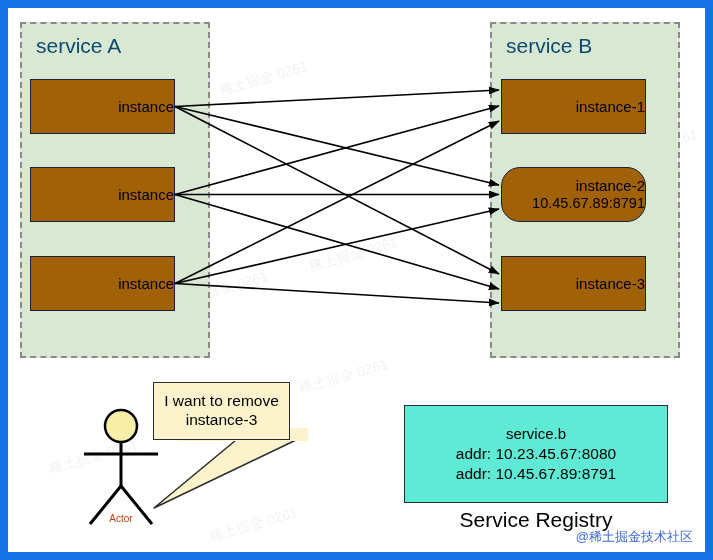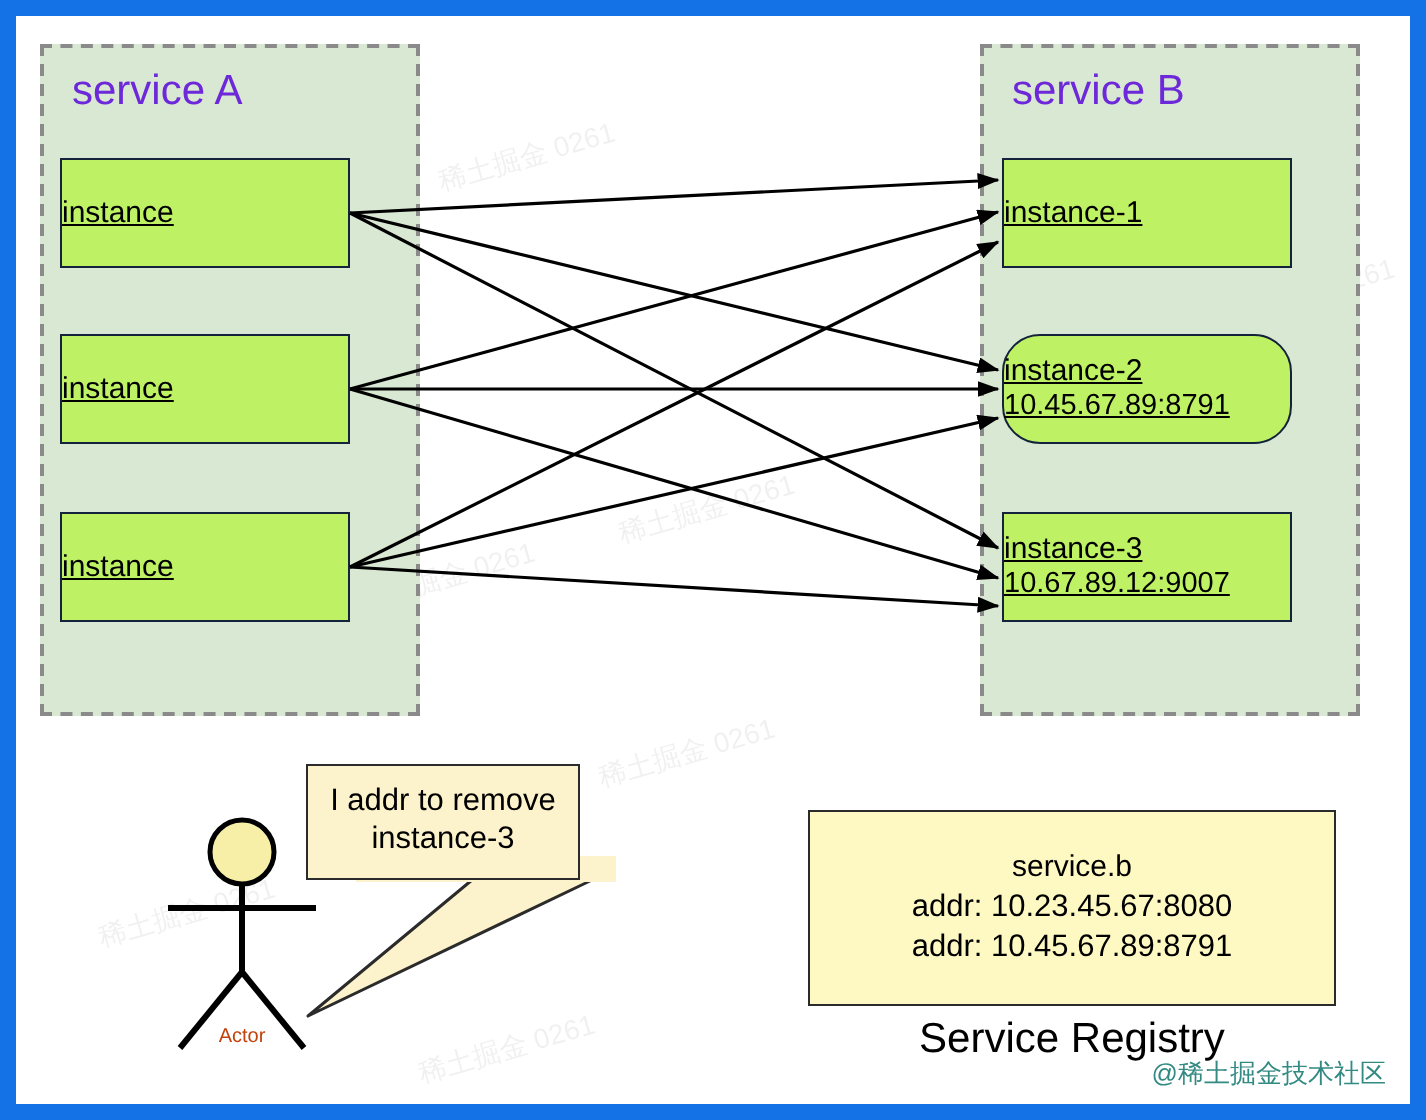--- a/index.html
+++ b/index.html
@@ -34,37 +34,36 @@
     border: 2px dashed #8a8a8a;
     box-sizing: border-box;
   }
   #service-a-region { left: 12px;  top: 14px; width: 190px; height: 336px; }
   #service-b-region { left: 482px; top: 14px; width: 190px; height: 336px; }
   .region-title {
     position: absolute;
     left: 14px;
     top: 10px;
     font-size: 21px;
-    color: #6d28d9;
+    color: #0c4a6e;
     white-space: nowrap;
   }
   
   .instance-box {
     position: absolute;
     width: 145px;
     height: 55px;
-    background: #bef264;
+    background: #a16207;
     border: 1.5px solid #14233b;
     box-sizing: border-box;
     display: flex;
     flex-direction: column;
-    align-items: flex-start;
+    align-items: flex-end;
     justify-content: center;
     line-height: 1.16;
-    text-decoration: underline;
   }
   .instance-box .ln {
     font-size: 15px;
     color: #000;
     white-space: nowrap;
   }
   .instance-box .ln.addr { font-size: 14.5px; }
   #a-box-0 { left: 22px; top: 71px; }
   #a-box-1 { left: 22px; top: 159px; }
   #a-box-2 { left: 22px; top: 248px; }
@@ -125,21 +124,21 @@
     color: #000;
     white-space: nowrap;
   }
   
   #registry-box {
     position: absolute;
     left: 396px;
     top: 397px;
     width: 264px;
     height: 98px;
-    background: #fef9c3;
+    background: #5eead4;
     border: 1.5px solid #2b2b2b;
     box-sizing: border-box;
     display: flex;
     flex-direction: column;
     align-items: center;
     justify-content: center;
     line-height: 1.3;
   }
   #registry-box .reg-title { font-size: 15px; color: #000; }
   #registry-box .reg-addr  { font-size: 15.5px; color: #000; white-space: nowrap; }
@@ -166,21 +165,21 @@
     font-size: 14px;
     white-space: nowrap;
     transform: rotate(-16deg);
     user-select: none;
   }
   #brand-watermark {
     position: absolute;
     right: 12px;
     bottom: 6px;
     font-size: 13px;
-    color: #0f766e;
+    color: #1d4ed8;
     opacity: 0.85;
     white-space: nowrap;
   }
 </style>
 </head>
 <body>
 
 <div id="page">
   <div id="canvas">
 
@@ -216,21 +215,20 @@
 
     <div id="b-box-0" class="instance-box">
       <span class="ln">instance-1</span>
     </div>
     <div id="b-box-1" class="instance-box">
       <span class="ln">instance-2</span>
       <span class="ln addr">10.45.67.89:8791</span>
     </div>
     <div id="b-box-2" class="instance-box">
       <span class="ln">instance-3</span>
-      <span class="ln addr">10.67.89.12:9007</span>
     </div>
 
     <svg id="arrow-layer" viewBox="0 0 697 544" xmlns="http://www.w3.org/2000/svg">
       <defs>
         <marker id="ah" markerWidth="11" markerHeight="8" refX="10.2" refY="4" orient="auto" markerUnits="userSpaceOnUse">
           <path d="M0,0 L11,4 L0,8 Z" fill="#000000"></path>
         </marker>
       </defs>
       <g stroke="#000000" stroke-width="1.6" fill="none" marker-end="url(#ah)">
 
@@ -258,21 +256,21 @@
       </g>
     </svg>
     <div id="actor-label">Actor</div>
 
     <svg id="speech-tail" viewBox="0 0 160 92" xmlns="http://www.w3.org/2000/svg">
       <path d="M88,12 L148,12 L6,80 Z" fill="#fcf3cc" stroke="#2b2b2b" stroke-width="1.5" stroke-linejoin="round"></path>
       <rect x="30" y="0" width="132" height="13" fill="#fcf3cc" stroke="none"></rect>
     </svg>
 
     <div id="speech-bubble">
-      <span class="ln">I addr to remove</span>
+      <span class="ln">I want to remove</span>
       <span class="ln">instance-3</span>
     </div>
 
     <div id="registry-box">
       <span class="reg-title">service.b</span>
       <span class="reg-addr">addr: 10.23.45.67:8080</span>
       <span class="reg-addr">addr: 10.45.67.89:8791</span>
     </div>
     <div id="registry-label">Service Registry</div>
 

